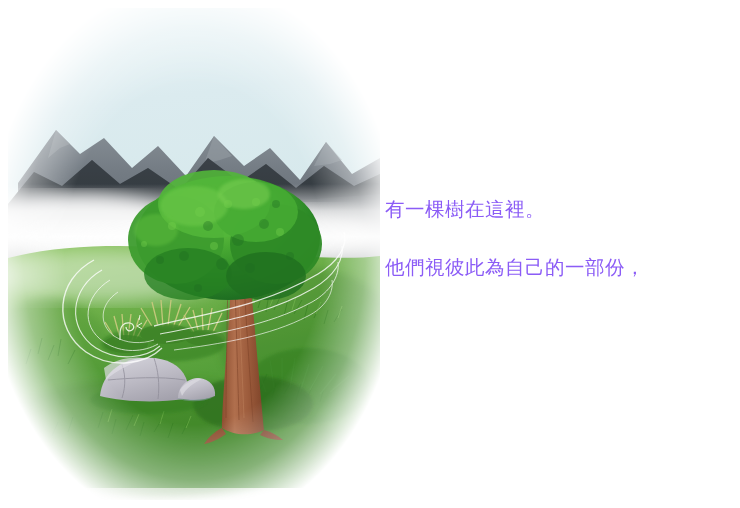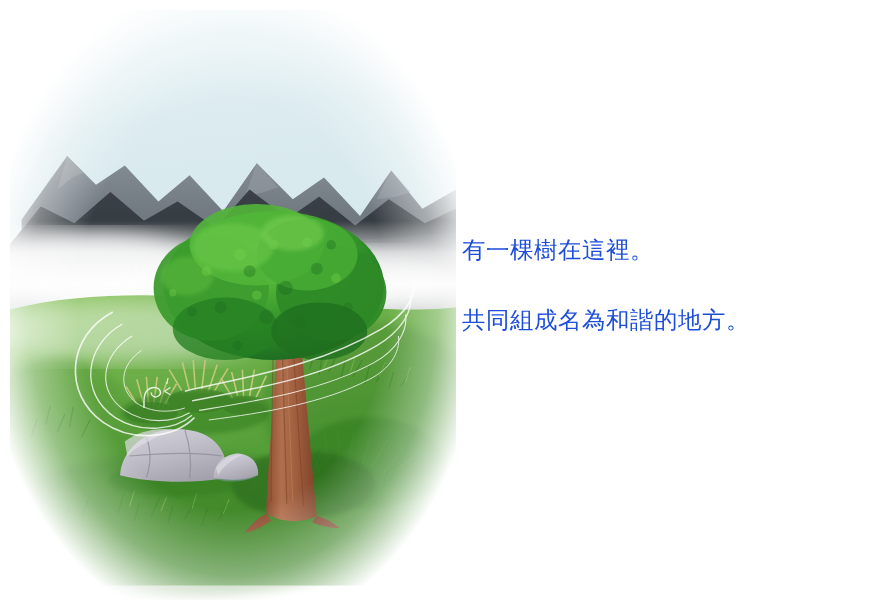--- a/index.html
+++ b/index.html
@@ -38,21 +38,21 @@
 
   
   #narration {
     position: absolute;
     left: 385px;
     top: 196px;
     width: 340px;
   }
   .para {
     margin: 0;
-    color: #1d4ed8;
+    color: #8b5cf6;
     font-size: 19.5px;
     line-height: 27px;
     letter-spacing: 0.5px;
     white-space: nowrap;
   }
   .para.p1 { margin-bottom: 31px; }
   .para .line { display: block; }
 </style>
 </head>
 <body>
@@ -327,17 +327,17 @@
 
       </g>
     </svg>
   </div>
 
   <div id="narration">
     <p class="para p1">
       <span class="line">有一棵樹在這裡。</span>
     </p>
     <p class="para p2">
-      <span class="line">共同組成名為和諧的地方。</span>
+      <span class="line">他們視彼此為自己的一部份，</span>
     </p>
   </div>
 
 </div>
 
 </body></html>

